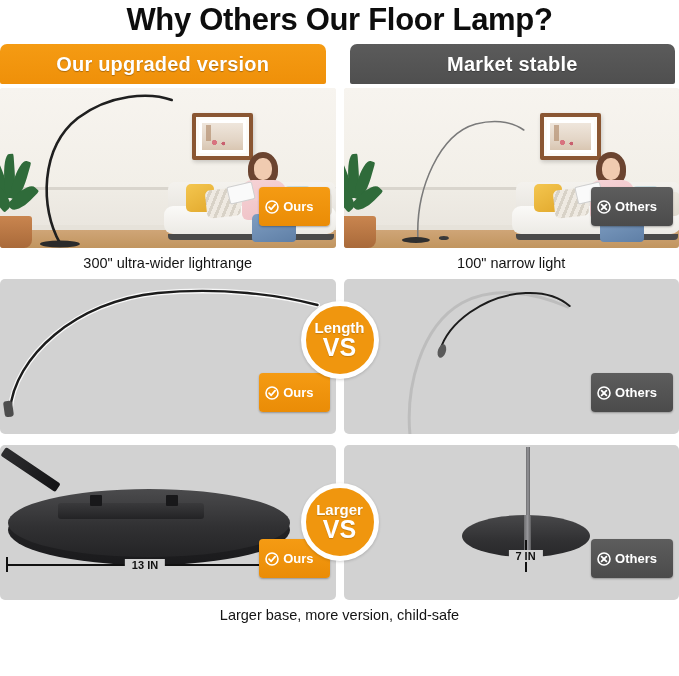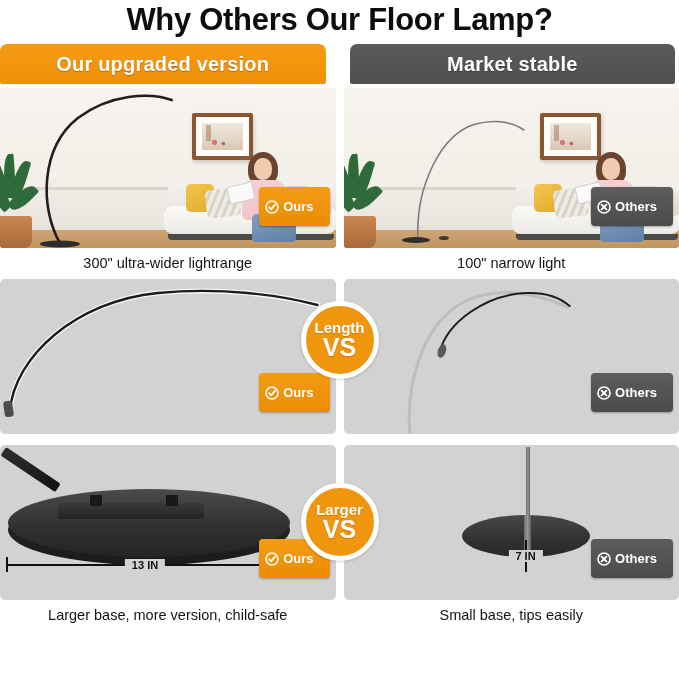--- a/index.html
+++ b/index.html
@@ -410,16 +410,15 @@
     </div>
 
     <div class="vs" style="top:38px;">
       <span class="vs-top">Larger</span>
       <span class="vs-big">VS</span>
     </div>
   </div>
 
   <div class="caption">
     <div>Larger base, more version, child-safe</div>
-    <div>Small base, tips easily</div>
   </div>
 
 </div>
 
 </body></html>

